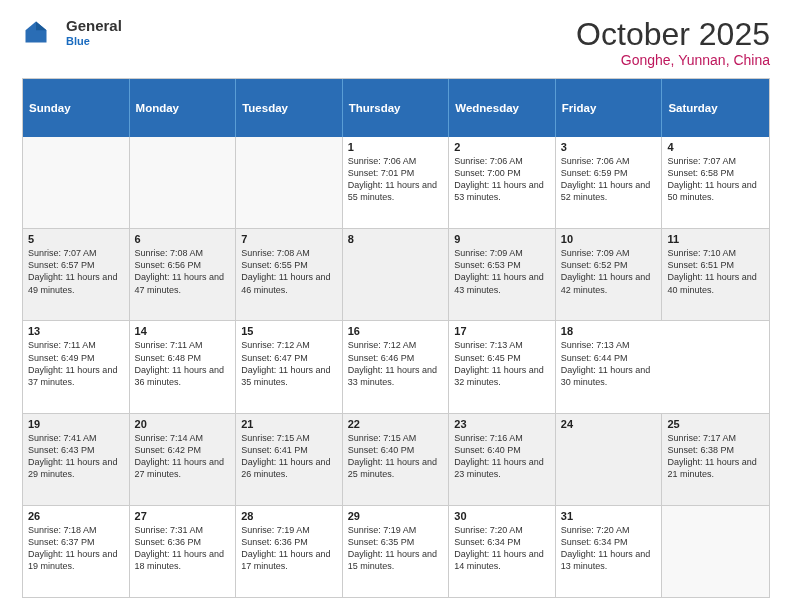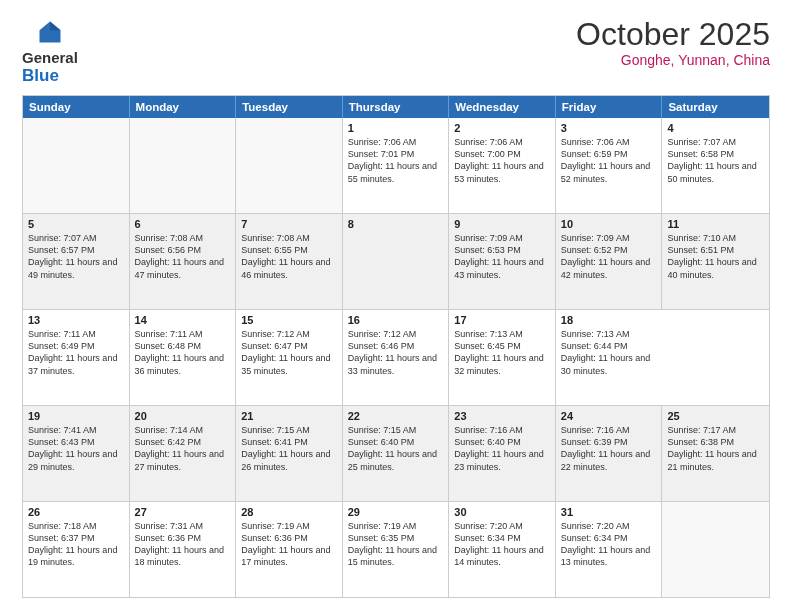--- a/index.html
+++ b/index.html
@@ -19,35 +19,34 @@
     }
     .header {
       display: flex;
       justify-content: space-between;
       align-items: flex-start;
       margin-bottom: 10px;
     }
     .logo {
       display: flex;
       align-items: center;
-      gap: 4px;
-      flex-direction: column;
+      gap: 16px;
     }
     .logo-text {
       display: flex;
       flex-direction: column;
       line-height: 1.1;
     }
     .logo-general {
       font-size: 15px;
       font-weight: bold;
       color: #333;
     }
     .logo-blue {
-      font-size: 17px;
+      font-size: 11px;
       font-weight: bold;
       color: #1a6bbf;
     }
     .logo-icon {
       width: 28px;
       height: 28px;
     }
     .header-right {
       text-align: right;
       margin-left: 36px;
@@ -71,21 +70,21 @@
     }
     .cal-header {
       display: grid;
       grid-template-columns: repeat(7, 1fr);
       background: #2a6db5;
     }
     .cal-header-cell {
       color: #fff;
       font-size: 11.5px;
       font-weight: bold;
-      padding: 5px 6px;
+      padding: 23px 6px;
       text-align: left;
       border-right: 1px solid #5a9dd5;
     }
     .cal-header-cell:last-child {
       border-right: none;
     }
     .cal-body {
       flex: 1;
       display: flex;
       flex-direction: column;
@@ -295,23 +294,20 @@
 Daylight: 11 hours and 25 minutes.</div>
           </div>
           <div class="cal-cell shaded">
             <div class="day-number">23</div>
             <div class="cell-text">Sunrise: 7:16 AM
 Sunset: 6:40 PM
 Daylight: 11 hours and 23 minutes.</div>
           </div>
           <div class="cal-cell shaded">
             <div class="day-number">24</div>
-            <div class="cell-text">Sunrise: 7:16 AM
-Sunset: 6:39 PM
-Daylight: 11 hours and 22 minutes.</div>
           </div>
           <div class="cal-cell shaded">
             <div class="day-number">25</div>
             <div class="cell-text">Sunrise: 7:17 AM
 Sunset: 6:38 PM
 Daylight: 11 hours and 21 minutes.</div>
           </div>
         </div>
         <div class="cal-row">
           <div class="cal-cell">

